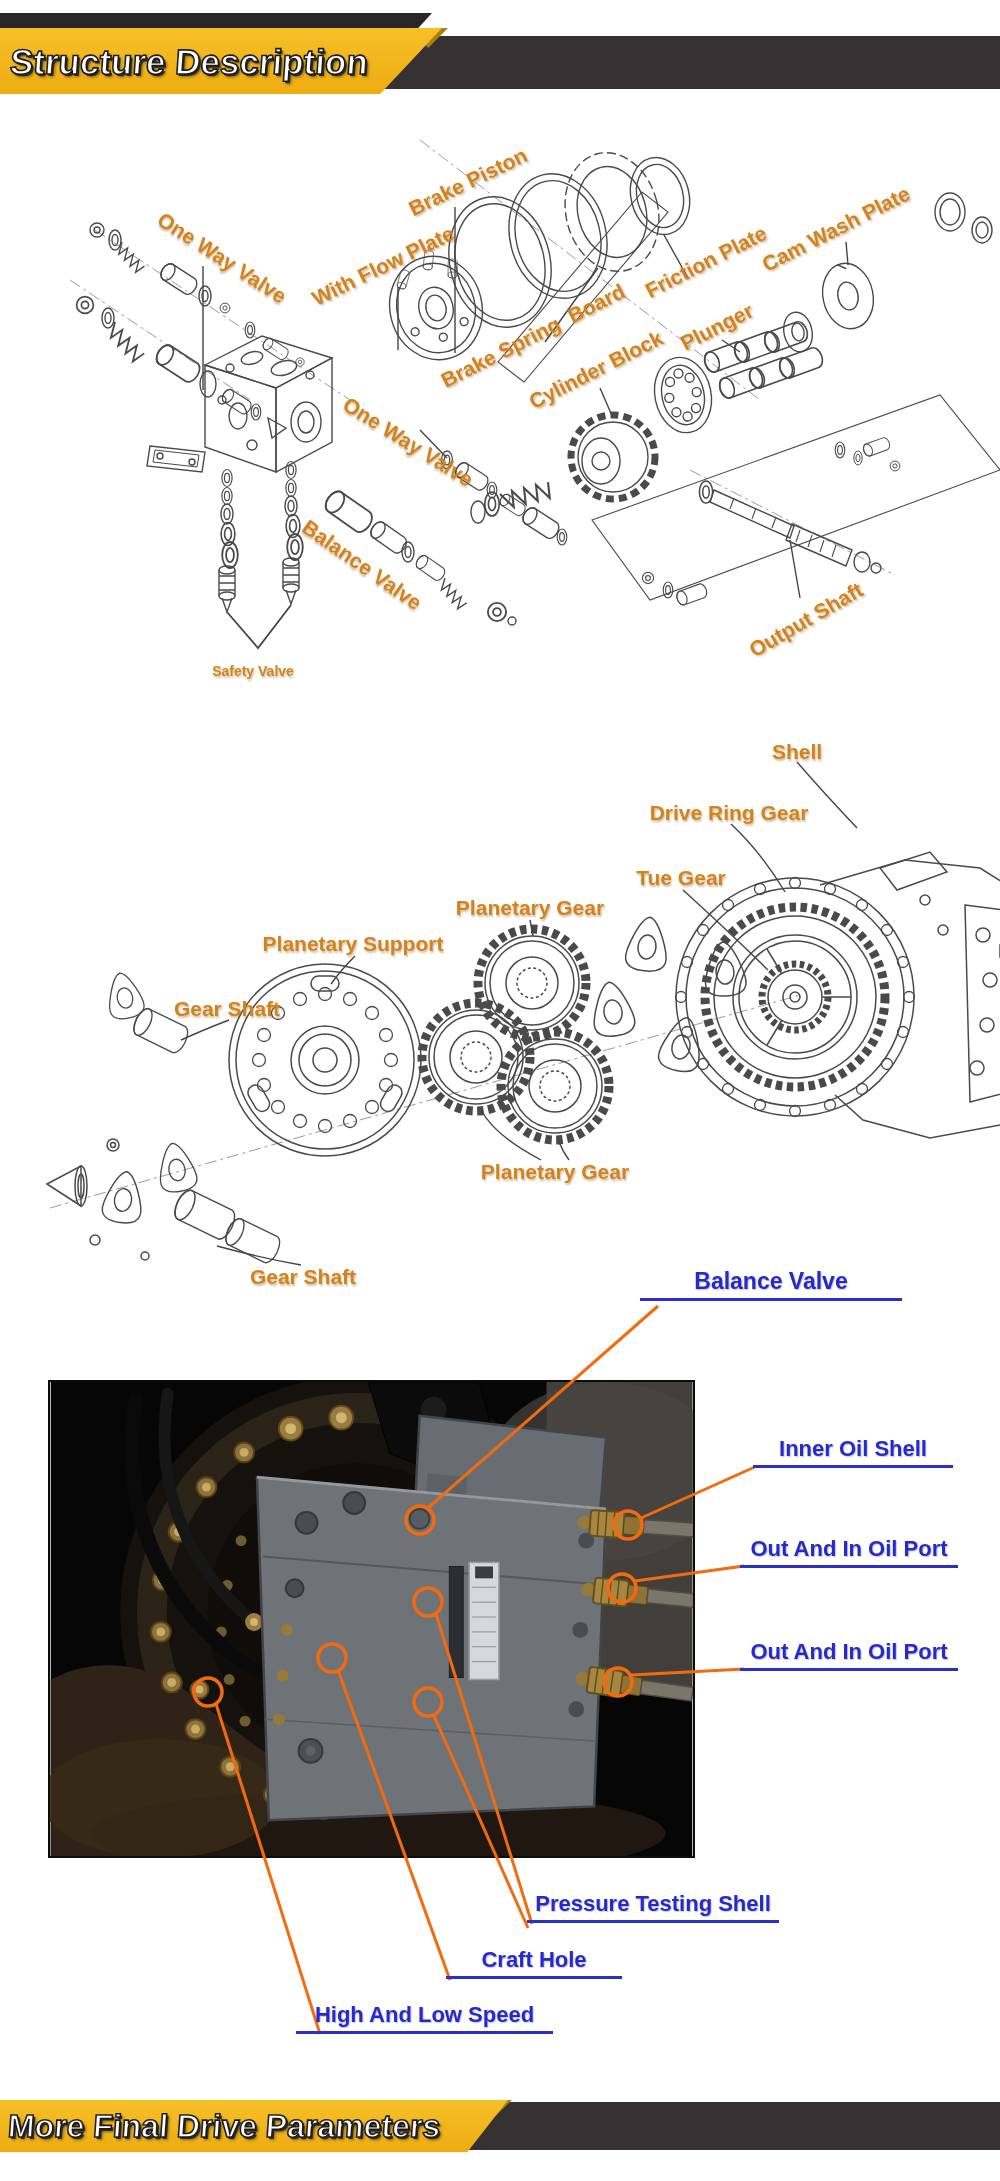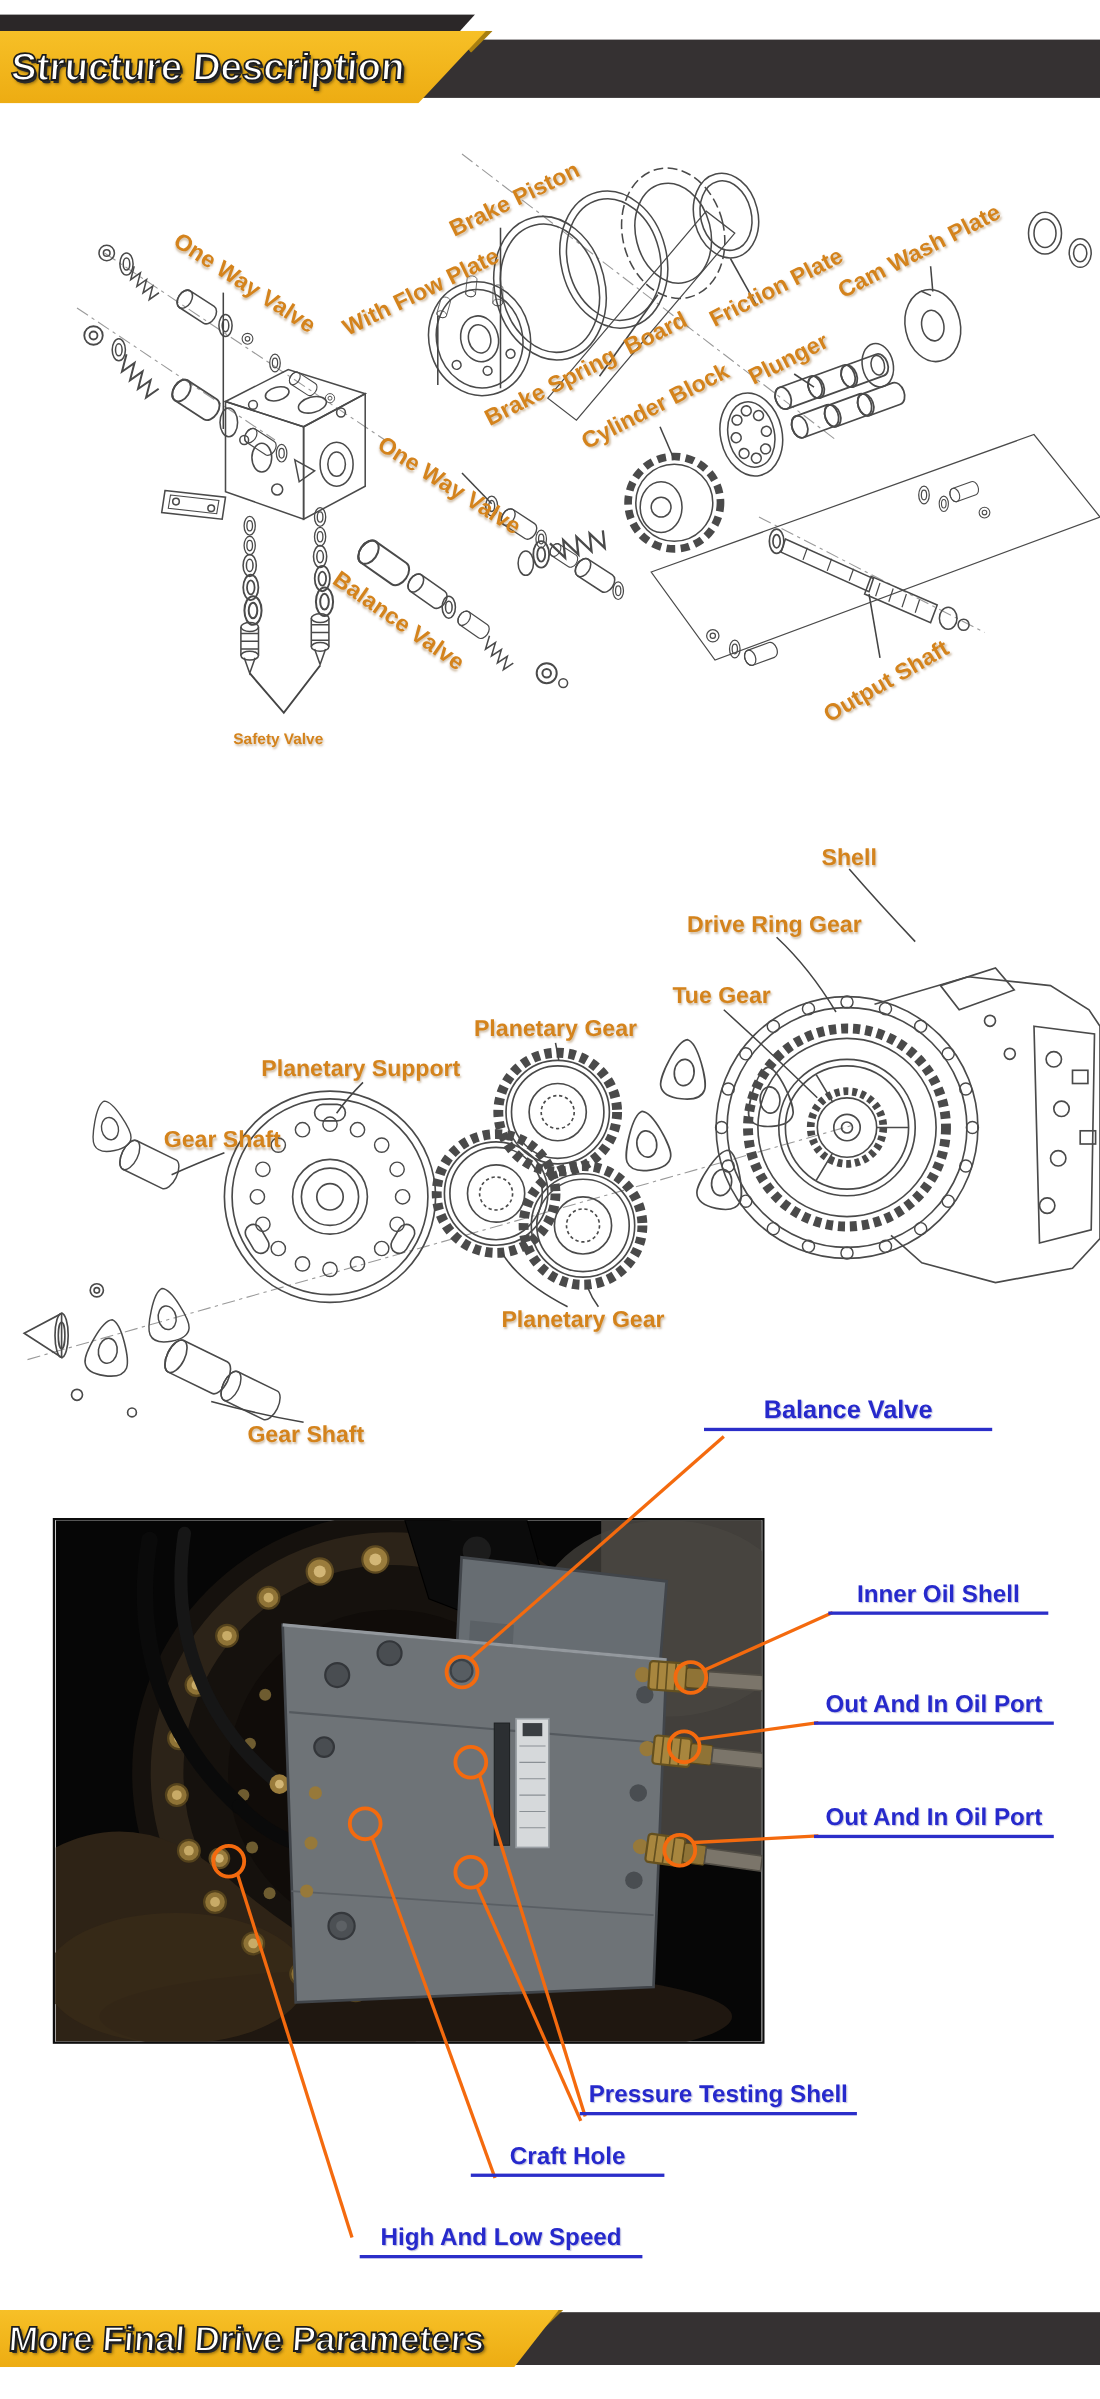--- a/index.html
+++ b/index.html
@@ -263,21 +263,21 @@
     <div class="dlabel" style="left:706px;top:162px;--rot:-27deg;">Friction Plate</div>
     <div class="dlabel" style="left:596px;top:270px;--rot:-27deg;">Cylinder Block</div>
     <div class="dlabel" style="left:717px;top:227px;--rot:-27deg;">Plunger</div>
     <div class="dlabel" style="left:836px;top:129px;--rot:-27deg;">Cam Wash Plate</div>
     <div class="dlabel" style="left:408px;top:342px;--rot:32deg;">One Way Valve</div>
     <div class="dlabel" style="left:362px;top:465px;--rot:35deg;">Balance Valve</div>
     <div class="dlabel" style="left:806px;top:520px;--rot:-30deg;">Output Shaft</div>
     <div class="dlabel" style="left:253px;top:571px;font-size:14px;">Safety Valve</div>
   </div>
 
-  <div class="sec" style="top:728px;width:887px;height:640px;">
+  <div class="sec" style="top:700px;width:887px;height:640px;margin-left:25px;">
     <svg width="1000" height="640" viewBox="0 0 1000 640">
       <defs>
         <g id="trw" fill="none">
             <path d="M0,-30 C10,-28 22,6 20,14 C18,22 8,24 0,24 C-8,24 -18,22 -20,14 C-22,6 -10,-28 0,-30 Z"></path>
             <ellipse rx="9" ry="12"></ellipse>
           </g>
         <g id="pg" fill="none">
             <circle r="54" stroke-width="9" stroke-dasharray="6.5 4.5"></circle>
             <circle r="47"></circle>
             <circle r="42"></circle>
@@ -563,22 +563,22 @@
       <path d="M338,410 L450,720"></path>
       <path d="M216,444 L320,774"></path>
     </g>
   </svg>
 
   <div class="plabel" style="left:640px;top:1268px;width:262px;font-size:23px;">Balance Valve</div>
   <div class="plabel" style="left:753px;top:1436px;width:200px;">Inner Oil Shell</div>
   <div class="plabel" style="left:740px;top:1536px;width:218px;">Out And In Oil Port</div>
   <div class="plabel" style="left:740px;top:1639px;width:218px;">Out And In Oil Port</div>
   <div class="plabel" style="left:527px;top:1891px;width:252px;">Pressure Testing Shell</div>
-  <div class="plabel" style="left:428px;top:1947px;width:176px;">Craft Hole</div>
-  <div class="plabel" style="left:327px;top:2002px;width:257px;margin-top:19px;">High And Low Speed</div>
+  <div class="plabel" style="left:446px;top:1947px;width:176px;">Craft Hole</div>
+  <div class="plabel" style="left:296px;top:2002px;width:257px;">High And Low Speed</div>
 
   <div class="banner" style="top:2096px;height:60px;">
     <div class="darkbar" style="left:0;top:6px;width:1000px;height:48px;"></div>
     <div class="fold" style="left:478px;top:4px;width:34px;height:18px;clip-path:polygon(0 0,100% 0,45% 100%);"></div>
     <div class="ribbon" style="left:0;top:4px;width:508px;height:52px;clip-path:polygon(0 0,100% 0,92% 100%,0 100%);"></div>
     <div class="btext" style="left:8px;top:12px;font-size:32px;">More Final Drive Parameters</div>
   </div>
 
 </div>
 

